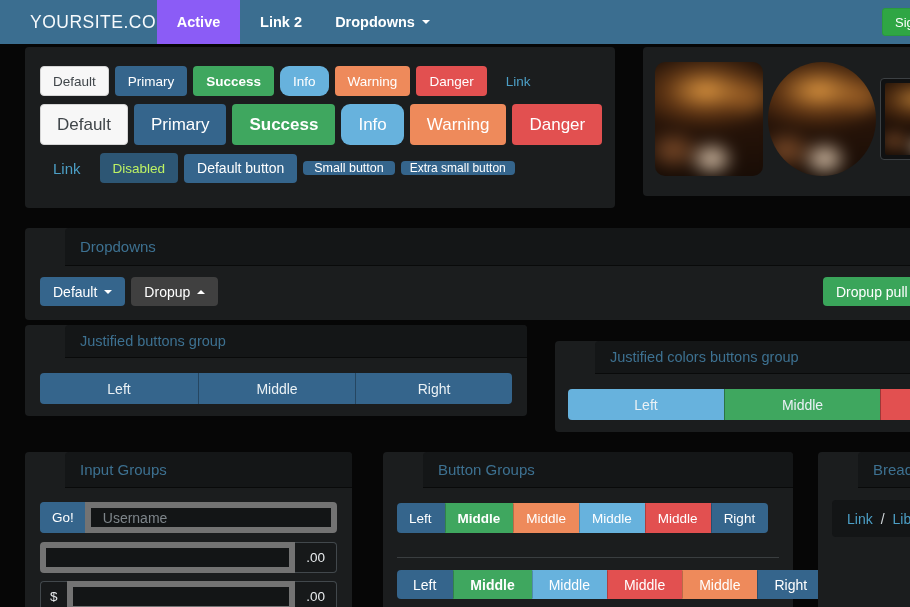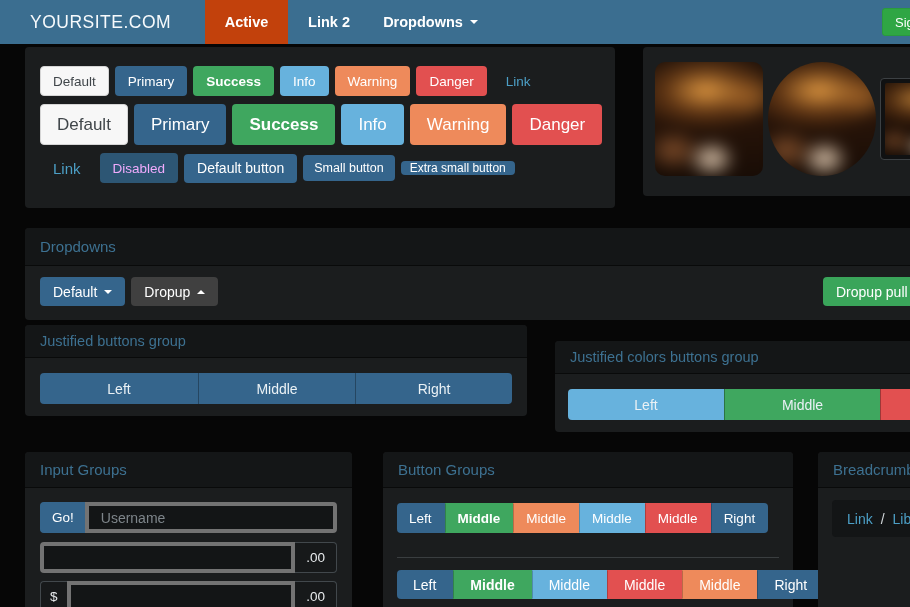--- a/index.html
+++ b/index.html
@@ -5,44 +5,44 @@
   * { margin:0; padding:0; box-sizing:border-box; }
   html,body { background:#000; }
   body { font-family:"Liberation Sans","DejaVu Sans",sans-serif; }
   #screen { position:relative; width:910px; height:607px; overflow:hidden; background:#060606; }
 
   
   .navbar { position:absolute; left:0; top:0; width:910px; height:44px; background:#3b6e90; }
   .brand { position:absolute; left:30px; top:0; line-height:44px; color:#f7fafc; font-size:17.5px; letter-spacing:.5px; }
   .nav-tabs { position:absolute; left:157px; top:0; height:44px; display:flex; }
   .nav-tab { height:44px; display:flex; align-items:center; justify-content:center; color:#fff; font-size:14.5px; font-weight:bold; cursor:pointer; }
-  .nav-tab.active { background:#c2410c;margin-left:48px; }
+  .nav-tab.active { background:#8b5cf6; }
   .navbar-sign { position:absolute; left:882px; top:8px; height:28px; padding:0 12px; background:#2fa644; border:1px solid #2a9a3e; border-radius:3px; color:#fff; font-size:13px; display:flex; align-items:center; white-space:nowrap; cursor:pointer; }
 
   
-  .panel { position:absolute; background:#1b1d1e; border-radius:4px; }
+  .panel { position:absolute; background:#1b1d1e; border-radius:4px;padding-left:40px; }
   .panel-heading { height:36px; line-height:36px; padding:0 15px; color:#3d7191; font-size:15px; border-bottom:1px solid #090a0a; background:#141617; border-radius:4px 4px 0 0; white-space:nowrap; overflow:hidden; }
 
   
   .btn { display:inline-flex; align-items:center; justify-content:center; gap:7px; border:1px solid transparent; border-radius:4px; color:#fff; white-space:nowrap; cursor:pointer; font-family:inherit; }
   .btn-default  { background:#f7f7f7; color:#40464a; border-color:#d5d5d5; }
   .btn-primary  { background:#35658c; }
   .btn-success  { background:#3fa75f;font-weight:bold; }
-  .btn-info     { background:#67b2dd; }
+  .btn-info     { background:#67b2dd;border-radius:9px; }
   .btn-warning  { background:#ee8a5b; }
   .btn-danger   { background:#e25050; }
   .btn-link     { background:transparent; color:#4c9fc6;text-align:center; }
-  .btn-disabled { background:#2d5674; color:#f0abfc; }
+  .btn-disabled { background:#2d5674; color:#bef264; }
   .btn-lightblue{ background:#404040; }
   .btn-green    { background:#3aa55a; }
 
   .sz-md { height:30px; padding:0 12px; font-size:13.5px; }
   .sz-lg { height:41px; padding:0 16px; font-size:17px; }
   .sz-def{ height:29px; padding:0 12px; font-size:14px; }
-  .sz-sm { height:26px; padding:0 10px; font-size:12.5px; }
+  .sz-sm { height:14px; padding:0 10px; font-size:12.5px; }
   .sz-xs { height:14px; padding:0 8px;  font-size:12px;text-align:center; }
 
   .btn-row { position:absolute; display:flex; gap:6px; align-items:center; }
 
   .caret-down { width:0; height:0; border-left:4px solid transparent; border-right:4px solid transparent; border-top:4px solid currentColor; display:inline-block; }
   .caret-up   { width:0; height:0; border-left:4px solid transparent; border-right:4px solid transparent; border-bottom:4px solid currentColor; display:inline-block; }
 
   
   .btn-group { display:inline-flex; }
   .btn-group .btn { border-radius:0; border-left:1px solid rgba(0,0,0,.22); }
@@ -53,21 +53,21 @@
   .justified .cell { flex:0 0 auto; display:flex; align-items:center; justify-content:center; color:#eaf1f5; font-size:14px; border-left:1px solid rgba(0,0,0,.3); cursor:pointer; }
   .justified .cell:first-child { border-left:none; }
   .j-blue { background:#35658c; }
 
   
   .igroup { position:absolute; display:flex; height:31px; }
   .addon { display:flex; align-items:center; justify-content:center; background:#17191a; border:1px solid #42484c; color:#e8ebed; font-size:13.5px; padding:0 11px; }
   .addon.blue { background:#35658c; border-color:#35658c; color:#fff; }
   .addon.first { border-radius:4px 0 0 4px; border-right:none; }
   .addon.last  { border-radius:0 4px 4px 0; border-left:none; }
-  .igroup input { flex:1; background:#131516; border:4px solid #737373; color:#c7ccd0; font-size:14px; padding:0 12px; outline:none; min-width:0; font-family:inherit; }
+  .igroup input { flex:1; background:#131516; border:6px solid #737373; color:#c7ccd0; font-size:14px; padding:0 12px; outline:none; min-width:0; font-family:inherit; }
   .igroup input::placeholder { color:#7e858a; }
   .igroup input.r-first { border-radius:4px 0 0 4px; }
   .igroup input.r-last  { border-radius:0 4px 4px 0; }
 
   
   .photo-wrap { position:absolute; overflow:hidden; }
   .photo { position:absolute; inset:-14px;
     background:
       radial-gradient(55% 28% at 48% 30%, rgba(232,158,68,.95), rgba(150,85,30,.5) 55%, rgba(60,32,14,0) 100%),
       radial-gradient(32% 22% at 78% 34%, rgba(205,135,55,.7), rgba(0,0,0,0) 70%),

